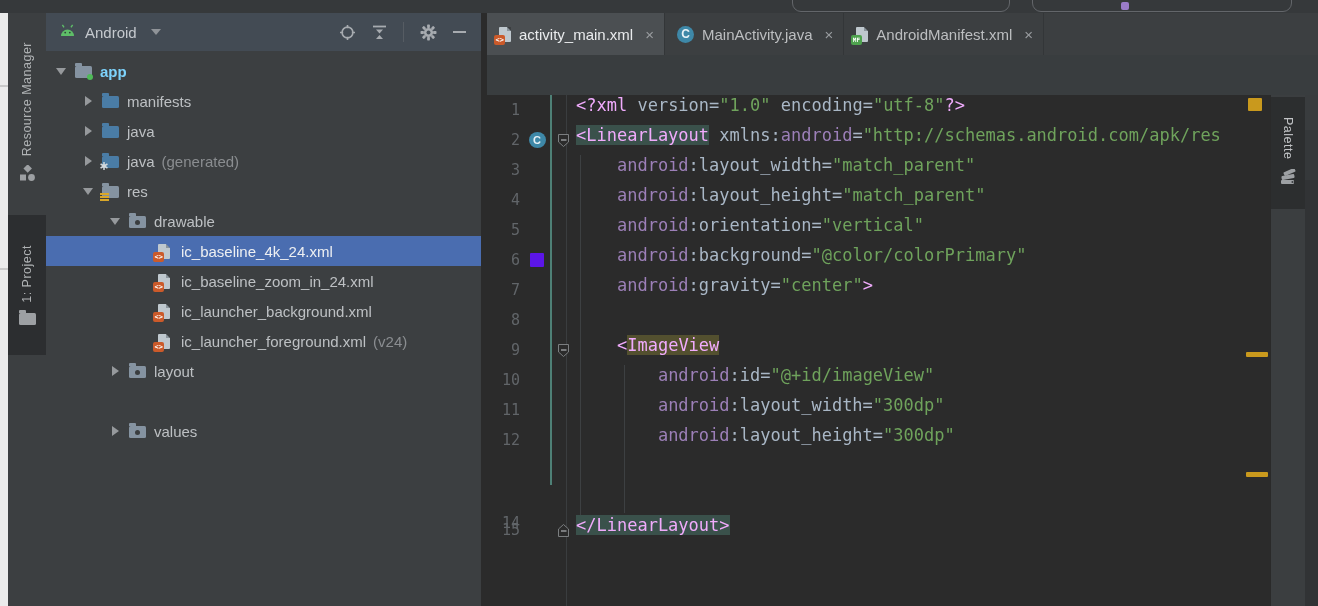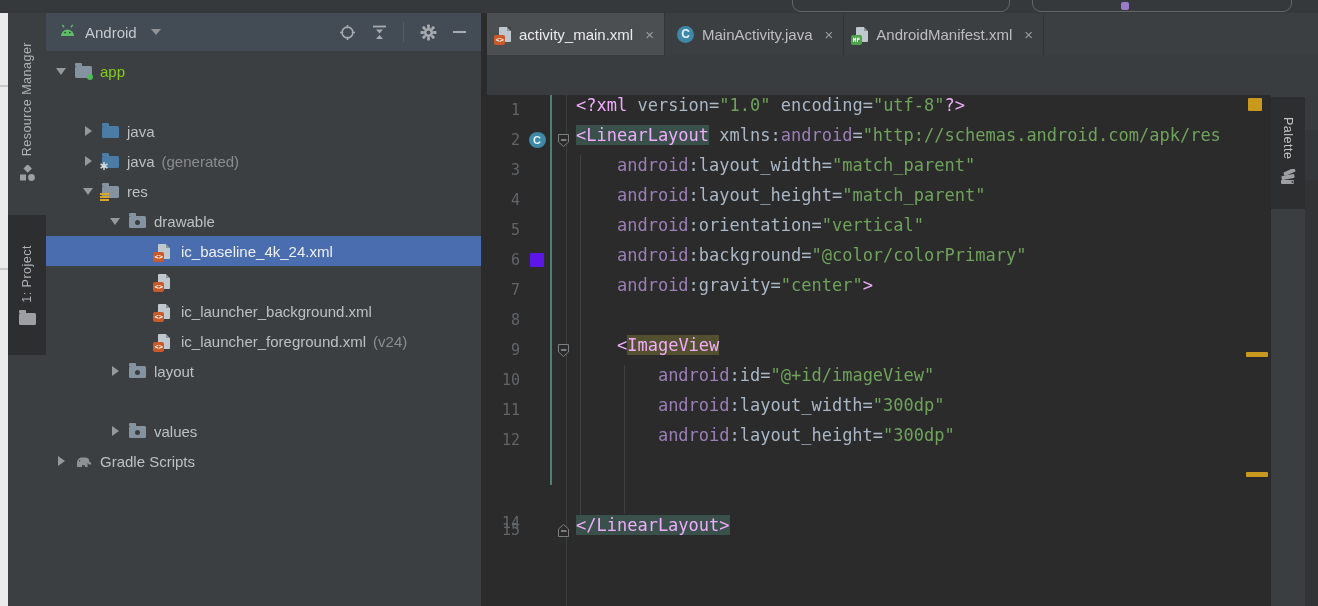--- a/index.html
+++ b/index.html
@@ -32,21 +32,21 @@
   .caret-down{width:0;height:0;border-top:6px solid #8F9398;border-left:5px solid transparent;border-right:5px solid transparent;margin-left:6px;}
   #header-actions{position:absolute;right:0;top:0;height:38px;display:flex;align-items:center;gap:16px;padding-right:15px;}
   #header-actions .hsep{width:1px;height:20px;background:#565C63;}
   .hicon{display:flex;align-items:center;justify-content:center;cursor:pointer;}
   .minus-glyph{width:13px;height:2px;background:#A7ABB0;}
 
   #tree{position:absolute;left:0;top:38px;width:435px;height:555px;}
   .trow{position:absolute;left:0;width:435px;height:30px;display:flex;align-items:center;font-size:15px;color:#BDC0C3;cursor:pointer;}
   .trow.sel{background:#4A6DB0;color:#EDEFF2;}
   .trow .lbl{margin-left:6px;white-space:nowrap;}
-  .trow .lbl.b{font-weight:normal;color:#84cc16;}
+  .trow .lbl.b{font-weight:bold;color:#7dd3fc;}
   .trow .suffix{color:#8A8D90;margin-left:7px;}
   .chv{width:22px;min-width:22px;display:flex;align-items:center;justify-content:center;}
   .tri-r{width:0;height:0;border-left:7px solid #96999C;border-top:5px solid transparent;border-bottom:5px solid transparent;}
   .tri-d{width:0;height:0;border-top:7px solid #96999C;border-left:5px solid transparent;border-right:5px solid transparent;}
   .islot{width:22px;min-width:22px;display:flex;align-items:center;justify-content:center;}
 
   
   .i-folder{position:relative;width:17px;height:12px;border-radius:1.5px;margin-top:2px;background:#8593A1;}
   .i-folder::before{content:"";position:absolute;top:-3px;left:0;width:7px;height:3px;border-radius:1px 1px 0 0;background:inherit;}
   .i-folder.blue{background:#4A7CA5;}
@@ -195,20 +195,31 @@
           </span>
           <span class="islot">
             <span style="display: inline-flex;">
               <div class="i-folder">
                 <span class="gdot"></span>
               </div>
             </span>
           </span>
           <span class="lbl b">app</span>
         </div>
+        <div class="trow" style="top: 35px; padding-left: 31px;">
+          <span class="chv">
+            <span class="tri-r"></span>
+          </span>
+          <span class="islot">
+            <span style="display: inline-flex;">
+              <div class="i-folder blue"></div>
+            </span>
+          </span>
+          <span class="lbl">manifests</span>
+        </div>
         <div class="trow" style="top: 65px; padding-left: 31px;">
           <span class="chv">
             <span class="tri-r"></span>
           </span>
           <span class="islot">
             <span style="display: inline-flex;">
               <div class="i-folder blue"></div>
             </span>
           </span>
           <span class="lbl">java</span>
@@ -273,20 +284,21 @@
         </div>
         <div class="trow" style="top: 215px; padding-left: 85px;">
           <span class="chv"></span>
           <span class="islot">
             <span style="display: inline-flex;">
               <div class="i-page">
                 <span class="i-badge">&lt;&gt;</span>
               </div>
             </span>
           </span>
+          <span class="lbl">ic_baseline_zoom_in_24.xml</span>
         </div>
         <div class="trow" style="top: 245px; padding-left: 85px;">
           <span class="chv"></span>
           <span class="islot">
             <span style="display: inline-flex;">
               <div class="i-page">
                 <span class="i-badge">&lt;&gt;</span>
               </div>
             </span>
           </span>
@@ -322,34 +334,20 @@
             <span class="tri-r"></span>
           </span>
           <span class="islot">
             <span style="display: inline-flex;">
               <div class="i-folder">
                 <span class="dot"></span>
               </div>
             </span>
           </span>
           <span class="lbl">values</span>
-        </div>
-        <div class="trow" style="top: 395px; padding-left: 4px;">
-          <span class="chv">
-            <span class="tri-r"></span>
-          </span>
-          <span class="islot">
-            <span style="display: inline-flex;">
-              <svg width="19" height="14">
-                <path fill="#8F9295" d="M3 13 v-4.5 a5 5 0 0 1 5-5 h3.2 a4.2 4.2 0 0 1 4.2 4 l.3.4 q2 .4 1.7 2.6 h-2.4 l-1.4-1.8 V13 h-2.6 v-1.8 h-3 V13 z"></path>
-                <circle cx="5.6" cy="6.8" r="0.8" fill="#3C3F41"></circle>
-              </svg>
-            </span>
-          </span>
-          <span class="lbl">Gradle Scripts</span>
         </div>
       </div>
   </div>
 
   <div class="abs" id="splitter"></div>
 
   <div class="abs" id="tabbar">
       <div class="tab active">
         <span style="display: inline-flex;">
           <div class="i-page">

